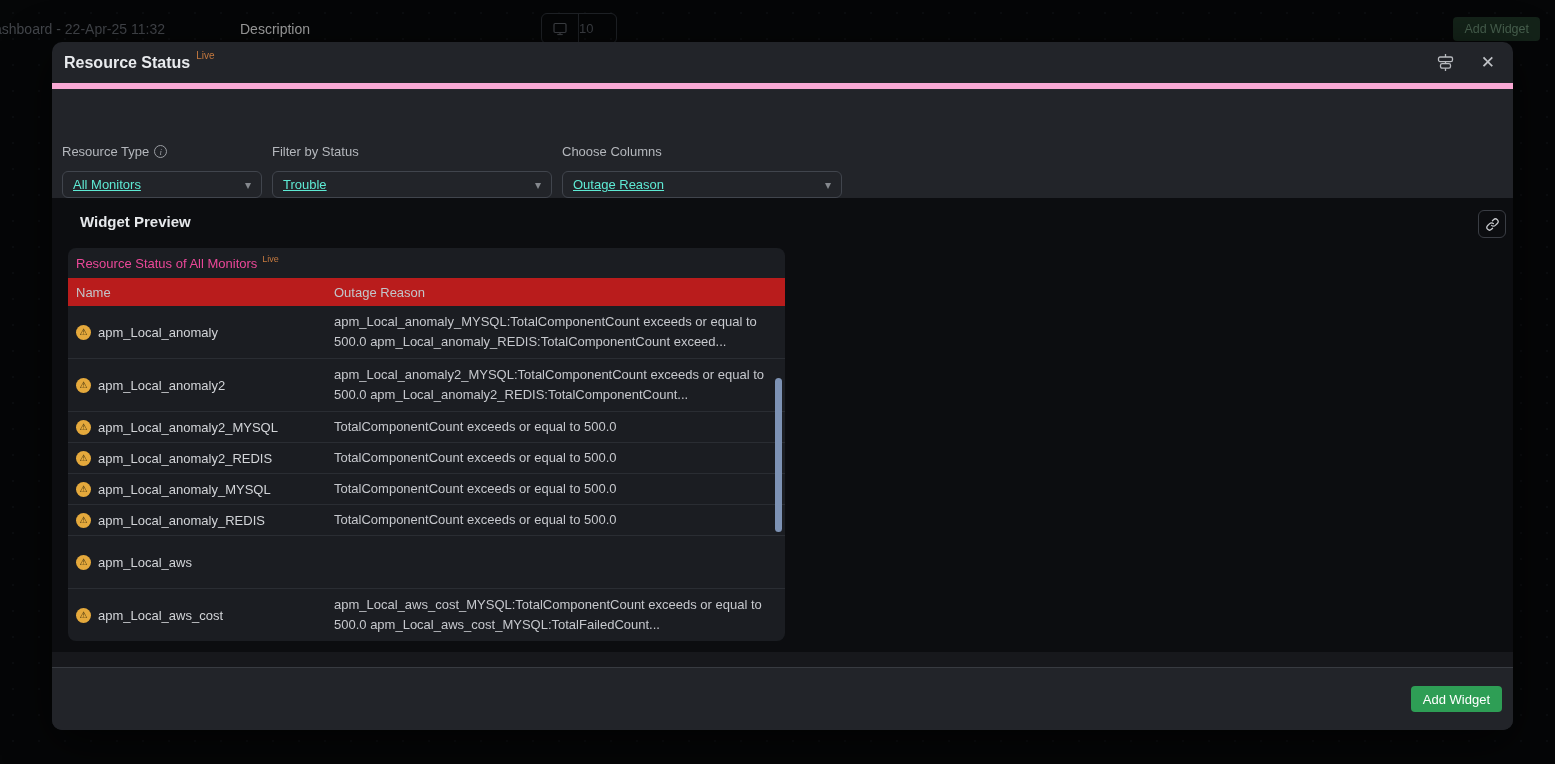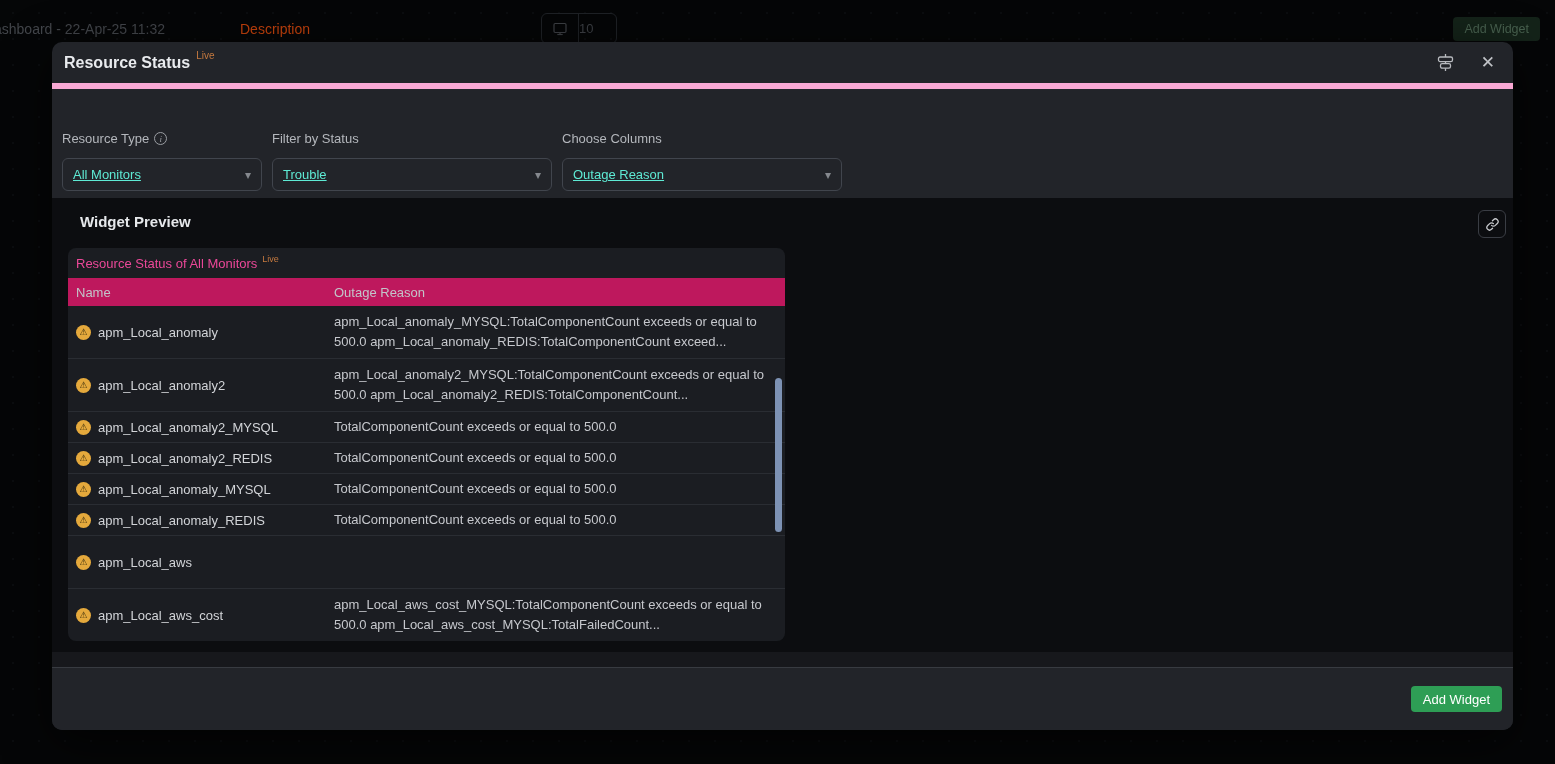--- a/index.html
+++ b/index.html
@@ -11,21 +11,21 @@
   }
   .page::before {
     content:''; position:absolute; inset:0;
     background-image:radial-gradient(#17191d 1px, transparent 1.2px);
     background-size:26px 26px; opacity:.35; pointer-events:none;
   }
 
   
   .bg-topbar { position:absolute; top:0; left:0; width:100%; height:56px; }
   .bg-title { position:absolute; left:-6px; top:21px; font-size:14px; color:#43464b; white-space:nowrap; }
-  .bg-desc { position:absolute; left:240px; top:21px; font-size:14px; color:#c2410c;text-align:right; }
+  .bg-desc { position:absolute; left:240px; top:21px; font-size:14px; color:#a3a3a3;text-align:right; }
   .bg-screens {
     position:absolute; left:541px; top:13px; height:31px; width:76px;
     border:1px solid #1e2125; border-radius:6px; display:flex; align-items:center;
   }
   .bg-screens .cell1 { width:37px; display:flex; justify-content:center; border-right:1px solid #1e2125; height:100%; align-items:center; }
   .bg-screens .cell2 { flex:1; text-align:left; font-size:13px; color:#3c3f44; }
   .bg-addwidget {
     position:absolute; right:15px; top:17px; height:24px; padding:0 11px;
     background:#142319; color:#48614f; font-size:12.5px; border:none; border-radius:4px;
     font-family:inherit;
@@ -47,21 +47,21 @@
   .header-actions { margin-left:auto; display:flex; align-items:center; gap:26px; }
   .icon-btn { background:none; border:none; cursor:pointer; display:flex; align-items:center; justify-content:center; padding:0; }
   .close-glyph { font-size:17px; color:#c0c2c6; line-height:1; }
 
   
   .filters { flex:none; height:109px; display:flex; gap:10px; padding:42px 0 0 10px; }
   .filter-group { display:flex; flex-direction:column; }
   .filter-group.g1 { width:200px; }
   .filter-group.g2 { width:280px; }
   .filter-group.g3 { width:280px; }
-  .filter-label { font-size:13px; color:#b4b7bc; margin-bottom:12px; display:flex; align-items:center; gap:5px; }
+  .filter-label { font-size:13px; color:#b4b7bc; margin-bottom:12px; display:flex; align-items:center; gap:5px;margin-top:13px; }
   .info-circle {
     width:13px; height:13px; border:1px solid #9a9da2; border-radius:50%;
     font-size:9px; color:#9a9da2; display:inline-flex; align-items:center; justify-content:center;
     font-style:italic; font-family:"Liberation Serif", serif;
   }
   .select-box {
     height:33px; border:1px solid #41454d; border-radius:6px; background:transparent;
     display:flex; align-items:center; padding:0 10px; cursor:pointer;
   }
   .select-value { font-size:13px; color:#5eead4;text-decoration:underline; }
@@ -76,21 +76,21 @@
     display:flex; align-items:center; justify-content:center; cursor:pointer;
   }
 
   .card {
     position:absolute; left:16px; top:50px; width:717px; height:393px;
     background:#1b1d22; border-radius:8px; overflow:hidden;
   }
   .card-title-row { height:30px; display:flex; align-items:center; padding-left:8px; }
   .card-title { font-size:13px; color:#ec4899; }
   .card-live { font-size:9px; color:#c5793f; position:relative; top:-4px; margin-left:5px; }
-  .thead { height:28px; background:#be185d; display:flex; align-items:center; }
+  .thead { height:28px; background:#b91c1c; display:flex; align-items:center; }
   .th-name { width:266px; padding-left:8px; font-size:13px; color:#c3c5ca; }
   .th-reason { flex:1; font-size:13px; color:#c3c5ca; }
   .tbody { height:335px; overflow:hidden; }
   .trow { display:flex; align-items:center; border-bottom:1px solid #2a2d33; }
   .trow.h1 { height:31px; }
   .trow.h2 { height:53px; }
   .cell-name { width:266px; padding-left:8px; display:flex; align-items:center; gap:7px; font-size:13px; color:#d2d4d8; white-space:nowrap; }
   .warn-ic {
     flex:none; width:15px; height:15px; border-radius:50%; background:#e5a93c;
     color:#2e2408; font-size:9px; display:inline-flex; align-items:center; justify-content:center; line-height:1;

